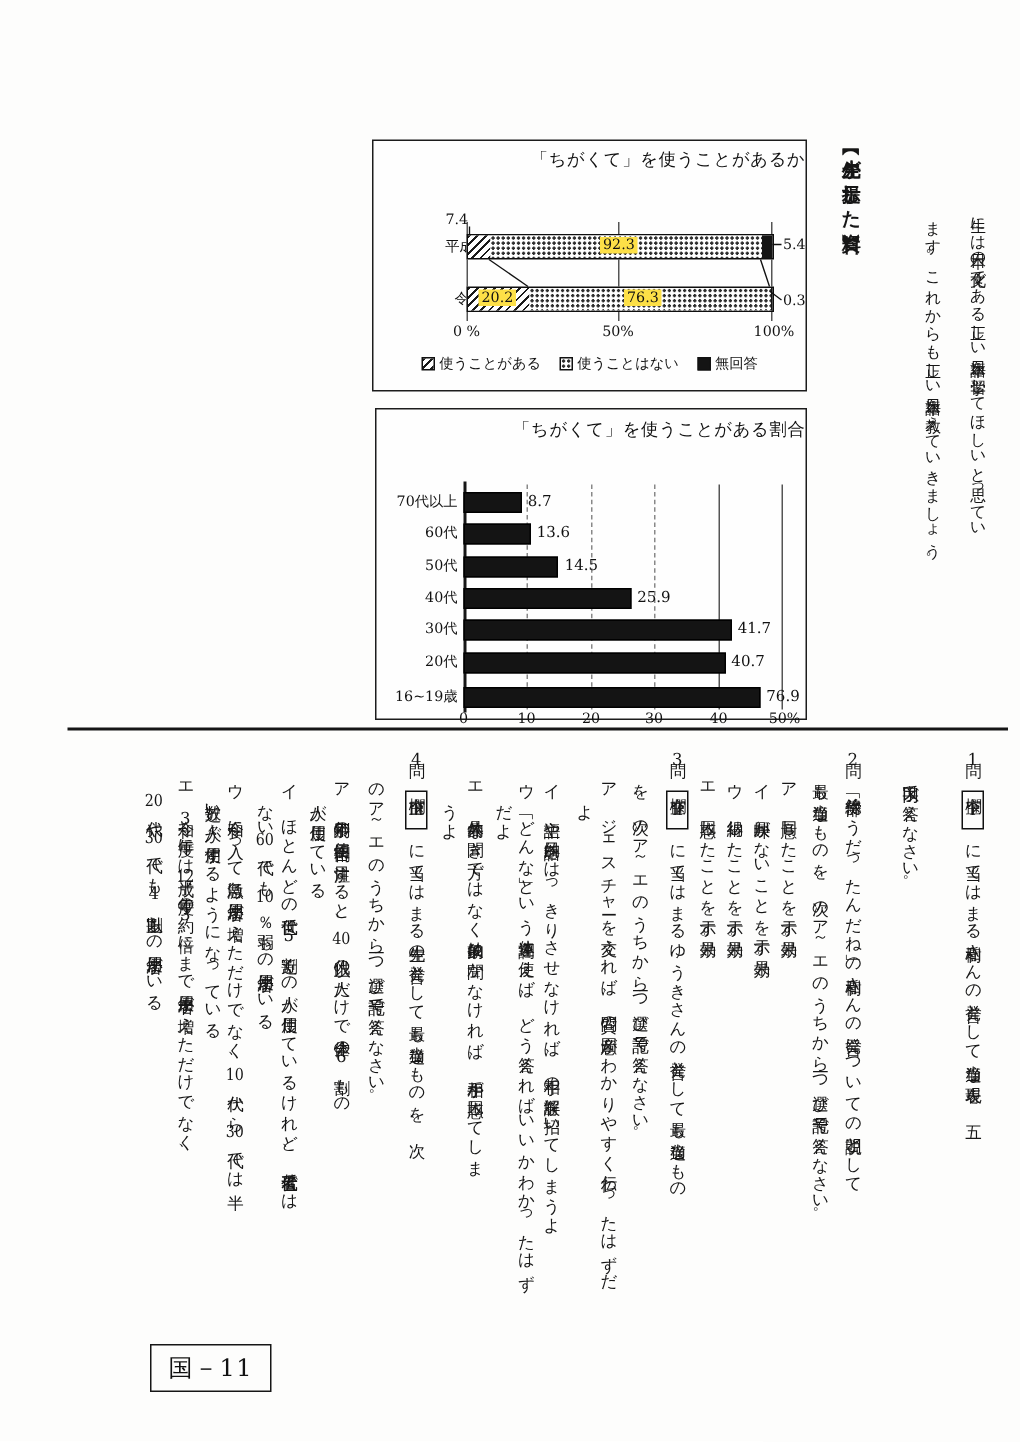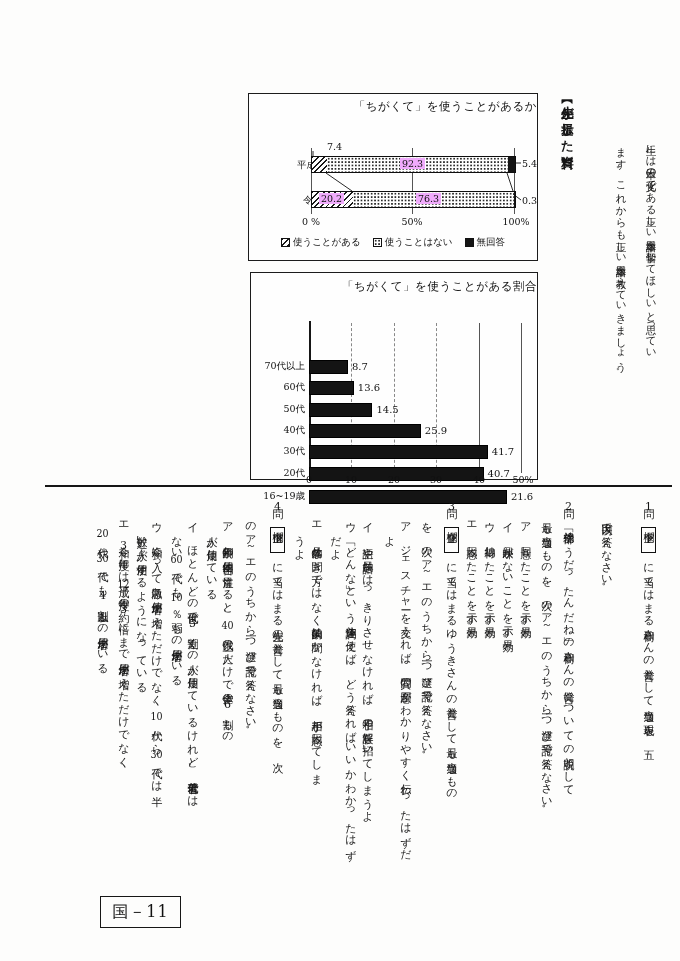--- a/index.html
+++ b/index.html
@@ -20,28 +20,28 @@
   .grid-solid{border-left:1.2px solid #555;}
   .grid-dash{border-left:1px dashed #888;}
   .axisline{position:absolute;background:#161616;}
   .ticklabel{position:absolute;font-size:9.5px;text-align:center;}
   
   .bar1{position:absolute;display:flex;height:17px;border:1px solid #0e0e0e;box-sizing:border-box;background:#fff;}
   .seg{height:100%;}
   .seg-hatch{background:repeating-linear-gradient(135deg,#1a1a1a 0,#1a1a1a 1.2px,#fff 1.2px,#fff 4px);}
   .seg-dots{background-color:#fff;background-image:radial-gradient(circle,#2d2d2d 0.9px,transparent 1.05px);background-size:3.4px 3.4px;}
   .seg-solid{background:#141414;}
-  .seglabel{position:absolute;font-size:9.5px;background:#f0abfc;padding:0 2px;line-height:11px;}
+  .seglabel{position:absolute;font-size:9.5px;background:#fde047;padding:0 2px;line-height:11px;}
   .freelabel{position:absolute;font-size:9.5px;line-height:11px;}
   .rowlabel1{position:absolute;width:56px;text-align:right;font-size:9.5px;line-height:17px;margin-left:40px;}
   .legend{position:absolute;width:100%;display:flex;justify-content:center;gap:12px;font-size:9.5px;align-items:center;}
   .legenditem{display:flex;align-items:center;gap:3px;}
   .swatch{width:9px;height:9px;border:1px solid #111;display:inline-block;box-sizing:border-box;}
   
-  .c2row{position:absolute;left:0;display:flex;align-items:center;height:15px;margin-top:32px;}
+  .c2row{position:absolute;left:0;display:flex;align-items:center;height:15px;}
   .c2cat{flex:0 0 54px;text-align:right;font-size:9.5px;margin-right:4px;}
   .c2bar{height:12px;background:#141414;border:0.5px solid #000;}
   .c2val{margin-left:4px;font-size:10px;}
   
   #divider{position:absolute;left:45px;top:485px;width:627px;height:2.2px;background:#161616;}
   #pagenum{position:absolute;left:100px;top:896px;width:81px;height:32px;border:1.8px solid #161616;
            box-sizing:border-box;display:flex;align-items:center;justify-content:center;
            font-size:16px;letter-spacing:1px;}
 </style>
 </head>
@@ -68,21 +68,21 @@
       <div class="seg seg-hatch" style="width: 15.022px;"></div>
       <div class="seg seg-dots" style="width: 180.873px;"></div>
       <div class="seg seg-solid" style="width: 7.105px;"></div>
     </div>
     <div class="bar1" style="left:62px;top:97px;">
       <div class="seg seg-hatch" style="width: 41.006px;"></div>
       <div class="seg seg-dots" style="width: 161.385px;"></div>
       <div class="seg seg-solid" style="width: 1px;"></div>
     </div>
 
-    <div class="freelabel" style="left:78px;top:47px;">7.4</div>
+    <div class="freelabel" style="left:48px;top:47px;">7.4</div>
     <div class="seglabel" style="left:151px;top:64px;">92.3</div>
     <div class="freelabel" style="left:273px;top:64px;">5.4</div>
     <div class="seglabel" style="left:70px;top:99px;">20.2</div>
     <div class="seglabel" style="left:167px;top:99px;">76.3</div>
     <div class="freelabel" style="left:273px;top:101px;">0.3</div>
 
     <svg width="290" height="168" style="position:absolute;left:0;top:0;">
       <line x1="64" y1="57" x2="64" y2="62" stroke="#111" stroke-width="0.9"></line>
       <line x1="77" y1="79" x2="103" y2="97" stroke="#111" stroke-width="0.9"></line>
       <line x1="258" y1="79" x2="264" y2="97" stroke="#111" stroke-width="0.9"></line>
@@ -147,21 +147,21 @@
       <span class="c2val">41.7</span>
     </div>
     <div class="c2row" style="top:161px;">
       <span class="c2cat">20代</span>
       <div class="c2bar" style="width: 172.568px;"></div>
       <span class="c2val">40.7</span>
     </div>
     <div class="c2row" style="top:184px;">
       <span class="c2cat">16~19歳</span>
       <div class="c2bar" style="width: 195.888px;"></div>
-      <span class="c2val">21.6</span>
+      <span class="c2val">76.9</span>
     </div>
 
     <div class="ticklabel" style="left:43px;top:201px;width:30px;">0</div>
     <div class="ticklabel" style="left:85px;top:201px;width:30px;">10</div>
     <div class="ticklabel" style="left:128px;top:201px;width:30px;">20</div>
     <div class="ticklabel" style="left:170px;top:201px;width:30px;">30</div>
     <div class="ticklabel" style="left:213px;top:201px;width:30px;">40</div>
     <div class="ticklabel" style="left:255px;top:201px;width:34px;">50%</div>
   </div>
 

